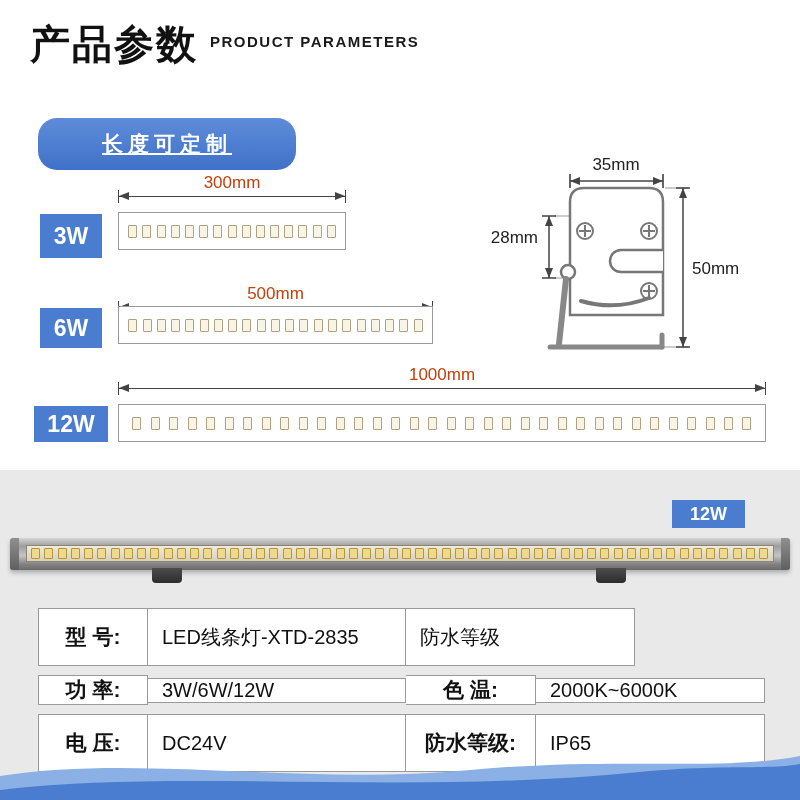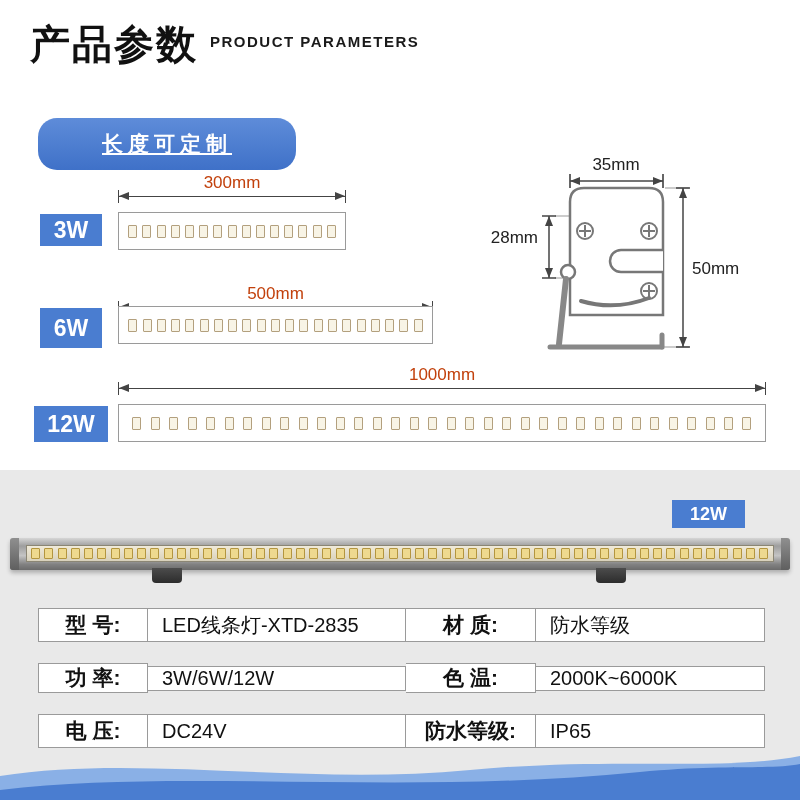--- a/index.html
+++ b/index.html
@@ -12,21 +12,21 @@
   .subtitle{font-size:15px;font-weight:600;color:#1a1a1a;letter-spacing:1.5px;padding-bottom:5px;}
 
   
   .pill{position:absolute;left:38px;top:118px;width:258px;height:52px;border-radius:19px;
     background:linear-gradient(180deg,#5e8cd9,#3f71c8);display:flex;align-items:center;justify-content:center;
     color:#fff;font-size:21px;font-weight:700;letter-spacing:5px;text-decoration:underline;}
 
   
   .badge{position:absolute;background:#4a7dd0;color:#fff;font-weight:700;font-size:23px;
     display:flex;align-items:center;justify-content:center;}
-  .badge.b3{left:40px;top:214px;width:62px;height:32px;}
+  .badge.b3{left:40px;top:214px;width:62px;height:44px;}
   .badge.b6{left:40px;top:308px;width:62px;height:40px;}
   .badge.b12{left:34px;top:406px;width:74px;height:36px;}
 
   
   .strip{position:absolute;height:38px;background:#fff;border:1px solid #9a9a9a;
     display:flex;align-items:center;justify-content:space-evenly;padding:0 4px;box-sizing:border-box;}
   .strip.s3{left:118px;top:212px;width:228px;}
   .strip.s6{left:118px;top:306px;width:315px;}
   .strip.s12{left:118px;top:404px;width:648px;}
   .chip{width:7px;height:11px;background:#f8f4e6;border:1px solid #b3a07e;border-radius:1px;flex:none;}
@@ -61,21 +61,21 @@
   .photo-bar::before,.photo-bar::after{content:"";position:absolute;top:0;width:9px;height:100%;background:linear-gradient(180deg,#8f8f8f,#5f5f5f);}
   .photo-bar::before{left:0;border-radius:3px 0 0 3px;}
   .photo-bar::after{right:0;border-radius:0 3px 3px 0;}
   .photo-channel{position:absolute;left:16px;right:16px;top:7px;height:17px;border:1px solid #8b8674;
     background:linear-gradient(180deg,#f0ead9,#d8d1bb);display:flex;align-items:center;justify-content:space-evenly;box-sizing:border-box;}
   .chip-mini{width:7px;height:9px;background:#eed98f;border:1px solid #b3953f;border-radius:1px;flex:none;}
   .clip{position:absolute;top:98px;width:30px;height:15px;background:linear-gradient(180deg,#4c4c4c,#2c2c2c);border-radius:0 0 4px 4px;}
   .clip.c1{left:152px;} .clip.c2{left:596px;}
 
   
-  .spec-row{position:absolute;left:38px;width:727px;height:34px;display:flex;}
+  .spec-row{position:absolute;left:38px;width:727px;height:58px;display:flex;}
   .spec-row.r0{top:138px;} .spec-row.r1{top:191px;align-items:center;} .spec-row.r2{top:244px;}
   .cell{background:#fff;border:1px solid #9a9a9a;box-sizing:border-box;display:flex;align-items:center;}
   .cell + .cell{border-left:none;}
   .cell.lab{justify-content:center;font-size:21px;font-weight:700;color:#111;}
   .cell.val{padding-left:14px;font-size:20px;color:#111;}
   .w-lab1{width:110px;} .w-val1{width:258px;} .w-lab2{width:130px;} .w-val2{width:229px;}
 
   
   .footer{position:absolute;left:0;bottom:0;width:800px;height:58px;}
 </style>
@@ -315,21 +315,20 @@
           <span class="chip-mini"></span>
           <span class="chip-mini"></span>
         </div>
     </div>
     <div class="clip c1"></div>
     <div class="clip c2"></div>
 
     <div class="spec-row r0">
       <div class="cell lab w-lab1">型  号:</div>
       <div class="cell val w-val1">LED线条灯-XTD-2835</div>
-      <div class="cell lab w-lab2">材   质:</div>
       <div class="cell val w-val2">防水等级</div>
     </div>
     <div class="spec-row r1">
       <div class="cell lab w-lab1">功  率:</div>
       <div class="cell val w-val1">3W/6W/12W</div>
       <div class="cell lab w-lab2">色   温:</div>
       <div class="cell val w-val2">2000K~6000K</div>
     </div>
     <div class="spec-row r2">
       <div class="cell lab w-lab1">电  压:</div>

